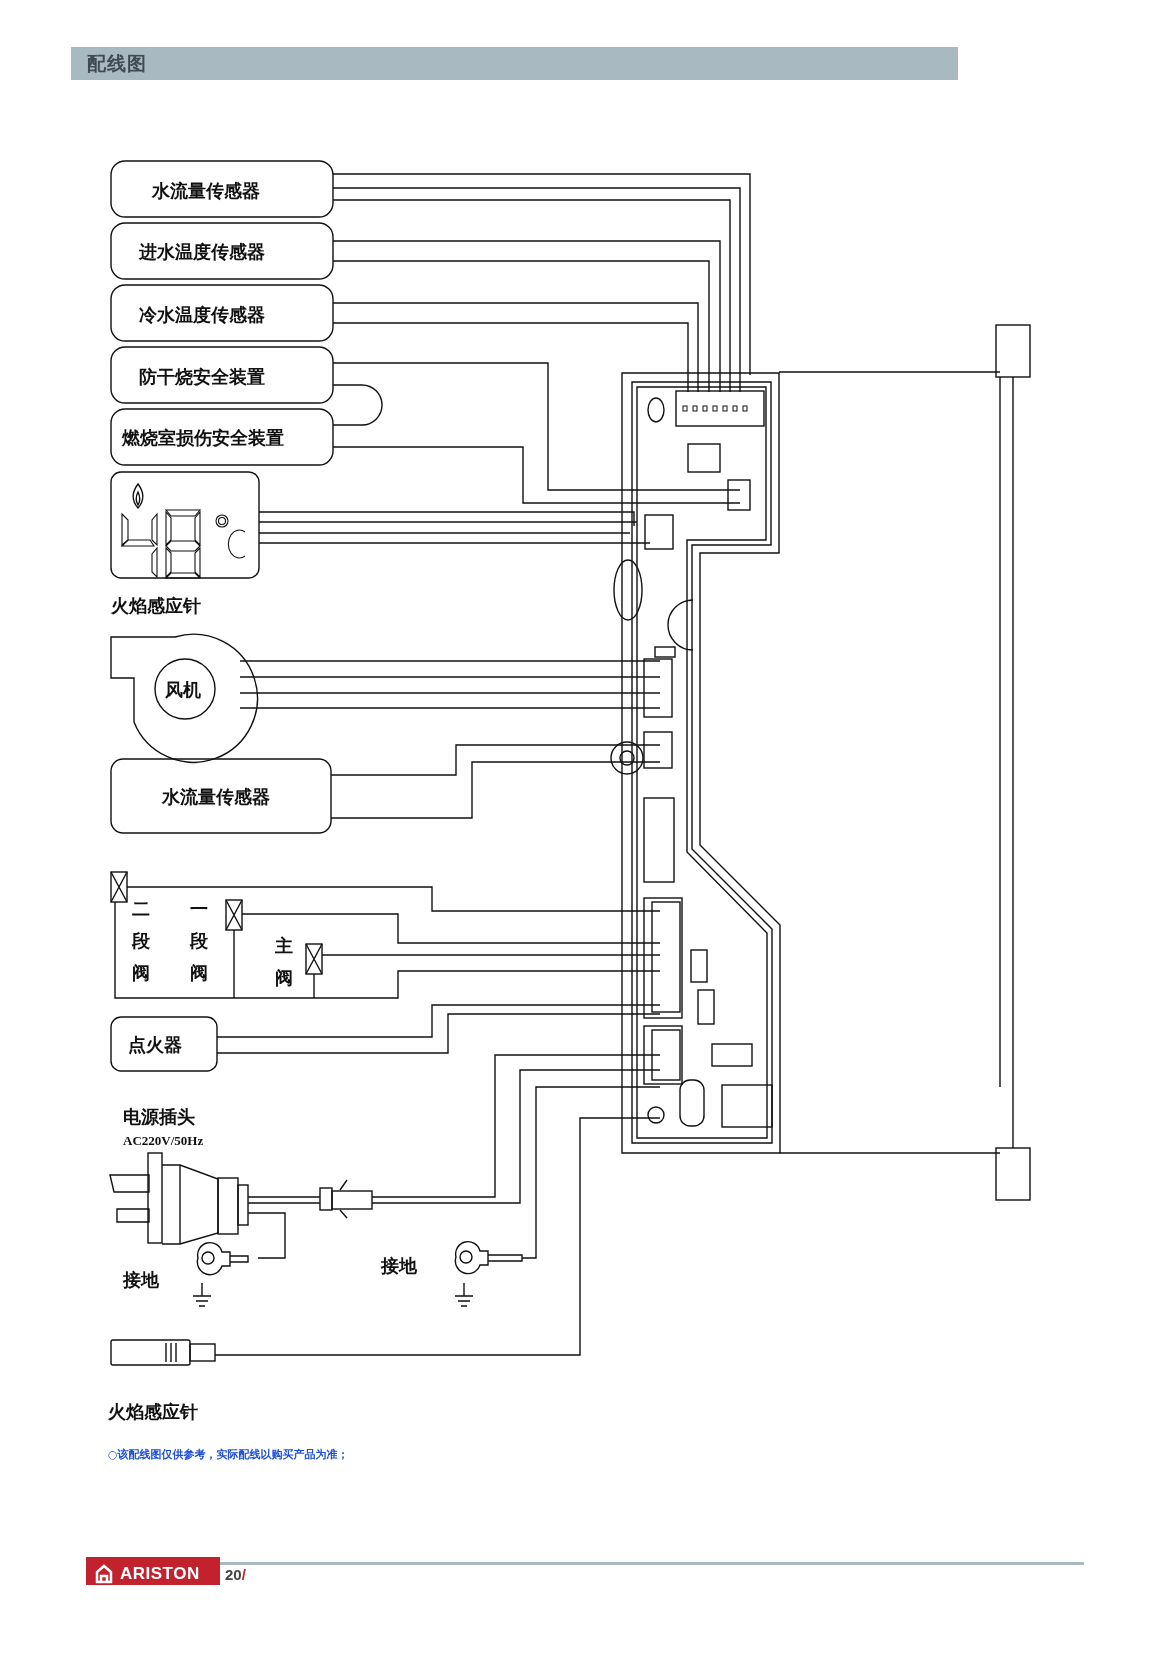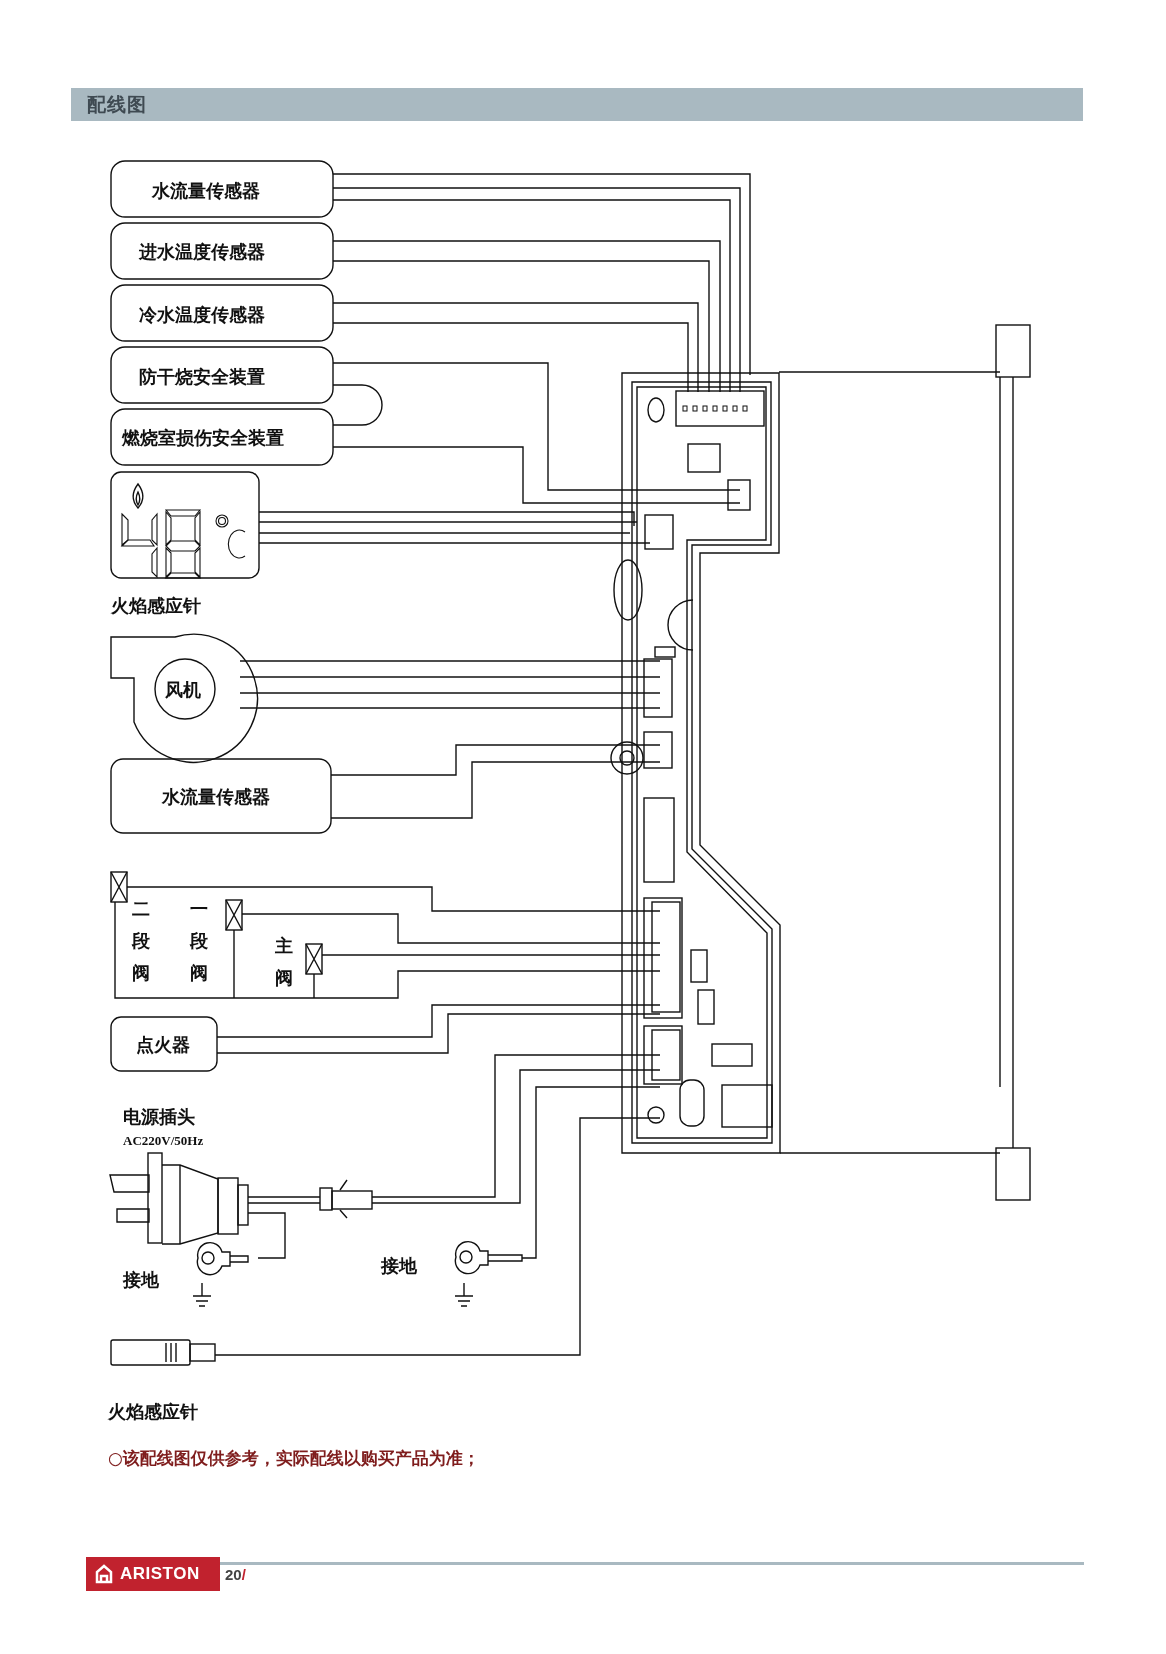--- a/index.html
+++ b/index.html
@@ -1,25 +1,25 @@
 <!DOCTYPE html>
 <html><head>
 <meta charset="utf-8">
 <style>
   html,body{margin:0;padding:0;background:#fff;}
   body{width:1166px;height:1654px;position:relative;overflow:hidden;font-family:"DejaVu Sans",sans-serif;}
-  .hdr{position:absolute;left:71px;top:47px;width:1012px;height:33px;background:#a9b9c1;margin-top:41px;}
+  .hdr{position:absolute;left:71px;top:47px;width:887px;height:33px;background:#a9b9c1;}
   .hdr-title{position:absolute;left:16px;top:4px;font-size:19px;font-weight:bold;color:#3f4a52;letter-spacing:1px;}
   svg.diagram{position:absolute;left:0;top:0;}
   .lbl{position:absolute;font-weight:bold;color:#111;font-size:18px;white-space:nowrap;}
   .lbl-sm{position:absolute;font-size:13px;color:#111;font-weight:bold;white-space:nowrap;font-family:Liberation Serif, serif;}
   .vlbl{position:absolute;font-weight:bold;color:#111;font-size:18px;width:22px;line-height:32px;text-align:center;}
-  .note{position:absolute;left:108px;top:1447px;font-size:17px;font-weight:bold;color:#7f1d1d;white-space:nowrap;}
+  .note{position:absolute;left:108px;top:1447px;font-size:11px;font-weight:bold;color:#1d4ed8;white-space:nowrap;}
   .footer-line{position:absolute;left:218px;top:1562px;width:866px;height:3px;background:#a9b9c1;}
-  .brand{position:absolute;left:86px;top:1557px;width:134px;height:34px;background:#c1222e;color:#fff;font-family:"Liberation Sans",sans-serif;font-weight:bold;font-size:17px;}
+  .brand{position:absolute;left:86px;top:1557px;width:134px;height:28px;background:#c1222e;color:#fff;font-family:"Liberation Sans",sans-serif;font-weight:bold;font-size:17px;}
   .brand-icon{position:absolute;left:8px;top:7px;}
   .brand-text{position:absolute;left:34px;top:7px;letter-spacing:0.5px;}
   .page-no{position:absolute;left:225px;top:1566px;font-family:"Liberation Sans",sans-serif;font-weight:bold;font-size:15px;color:#444;text-align:center;}
   .page-no .slash{color:#c1222e;}
 </style>
 </head>
 <body>
 
 <div class="hdr">
   <span class="hdr-title">配线图</span>
@@ -221,21 +221,21 @@
 <div class="vlbl" style="left:188px;top:893px">
   <div>一</div>
   <div>段</div>
   <div>阀</div>
 </div>
 <div class="vlbl" style="left:273px;top:930px">
   <div>主</div>
   <div>阀</div>
 </div>
 
-<span class="lbl" style="left:136px;top:1033px">点火器</span>
+<span class="lbl" style="left:128px;top:1033px">点火器</span>
 <span class="lbl" style="left:123px;top:1105px">电源插头</span>
 <span class="lbl-sm" style="left:123px;top:1133px">AC220V/50Hz</span>
 <span class="lbl" style="left:123px;top:1268px">接地</span>
 <span class="lbl" style="left:381px;top:1254px">接地</span>
 <span class="lbl" style="left:108px;top:1400px">火焰感应针</span>
 
 <span class="note">○该配线图仅供参考，实际配线以购买产品为准；</span>
 
 <div class="footer-line"></div>
 <div class="brand">

